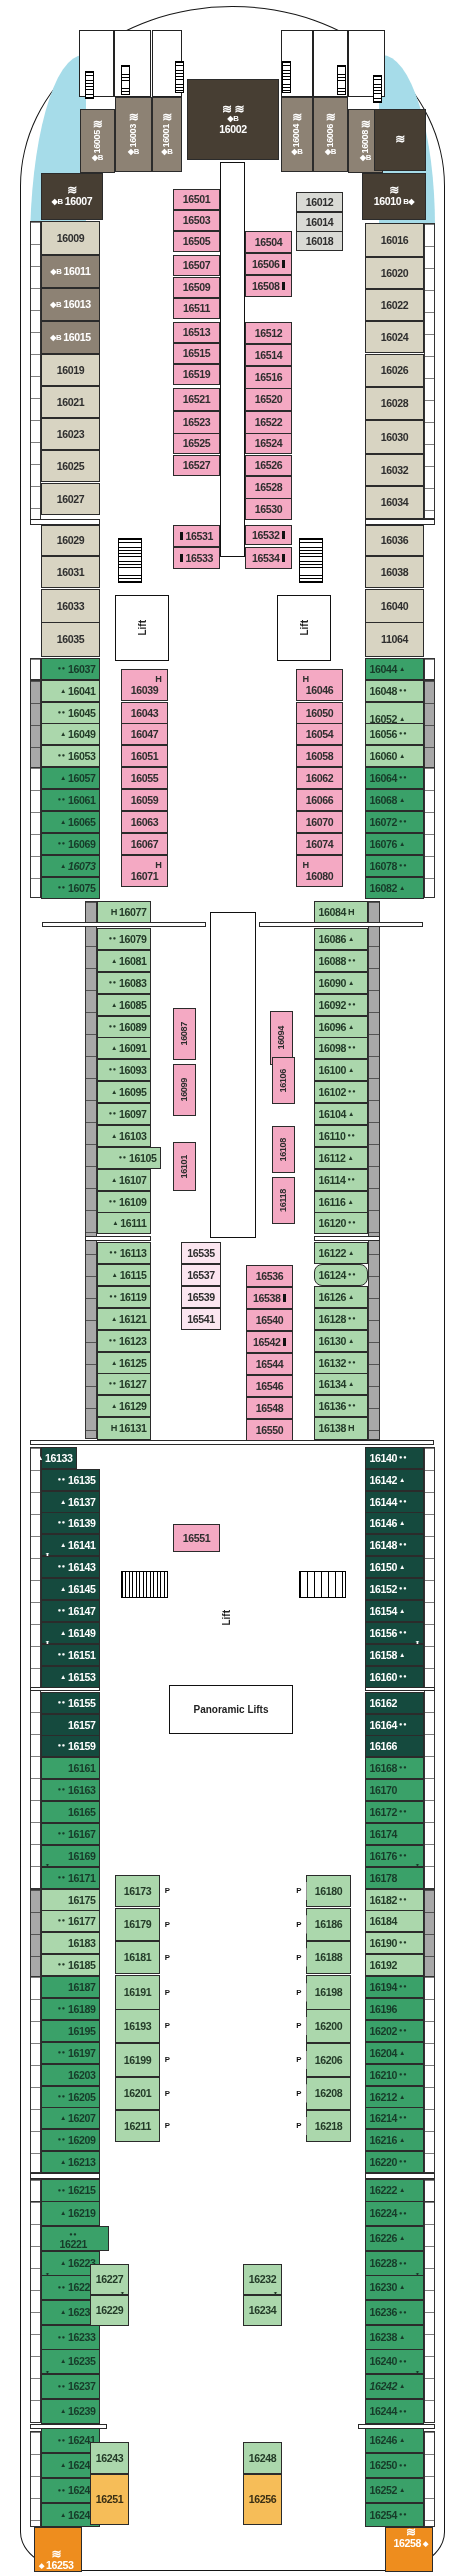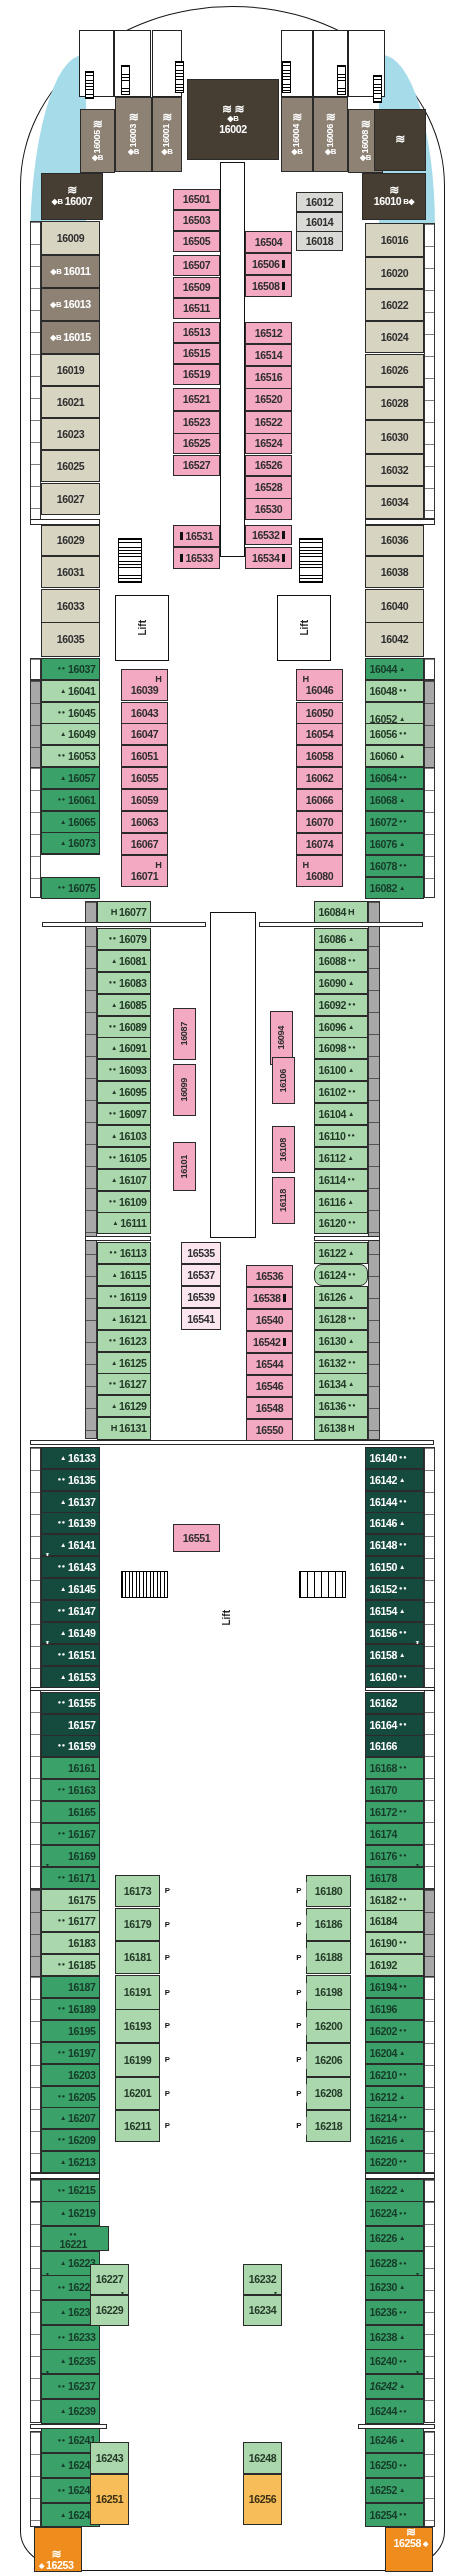--- a/index.html
+++ b/index.html
@@ -120,20 +120,23 @@
     <div class="stairs h" style="left: 299px; top: 1571px; width: 47px; height: 27px;"></div>
     <div class="room" style="left: 115px; top: 595px; width: 54px; height: 66px;">
       <span class="vtxt">Lift</span>
     </div>
     <div class="room" style="left: 277px; top: 595px; width: 54px; height: 66px;">
       <span class="vtxt">Lift</span>
     </div>
     <div class="room noborder" style="left: 217px; top: 1592px; width: 18.3px; height: 52px;">
       <span class="vtxt">Lift</span>
     </div>
+    <div class="room" style="left: 169px; top: 1685px; width: 124px; height: 49px;">
+      <span>Panoramic Lifts</span>
+    </div>
     <div class="cab tp sC colfx" style="left: 80px; top: 109px; width: 35px; height: 64px; font-size: 9.2px;">
       <span class="ic wav">≋</span>
       <span class="num vnum">16005</span>
       <span class="ic diab">◆B</span>
     </div>
     <div class="cab tp sC colfx" style="left: 115px; top: 97px; width: 37px; height: 75px; font-size: 9.2px;">
       <span class="ic wav">≋</span>
       <span class="num vnum">16003</span>
       <span class="ic diab">◆B</span>
     </div>
@@ -250,21 +253,21 @@
       <span class="num">16061</span>
     </div>
     <div class="cab dg sL" style="left: 41px; top: 811px; width: 59px; height: 22px;">
       <span class="ic tri">▲</span>
       <span class="num">16065</span>
     </div>
     <div class="cab dg sL" style="left: 41px; top: 833px; width: 59px; height: 22px;">
       <span class="ic dd">●●</span>
       <span class="num">16069</span>
     </div>
-    <div class="cab dg sL" style="left: 41px; top: 832px; width: 59px; height: 22px;">
+    <div class="cab dg sL" style="left: 41px; top: 855px; width: 59px; height: 22px; font-style: italic;">
       <span class="ic tri">▲</span>
       <span class="num">16073</span>
     </div>
     <div class="cab dg sL" style="left: 41px; top: 877px; width: 59px; height: 22px;">
       <span class="ic dd">●●</span>
       <span class="num">16075</span>
     </div>
     <div class="cab lg sL" style="left: 97px; top: 901px; width: 54px; height: 22.6px;">
       <span class="ic h">H</span>
       <span class="num">16077</span>
@@ -302,21 +305,21 @@
       <span class="num">16095</span>
     </div>
     <div class="cab lg sL" style="left: 97px; top: 1103px; width: 54px; height: 22px;">
       <span class="ic dd">●●</span>
       <span class="num">16097</span>
     </div>
     <div class="cab lg sL" style="left: 97px; top: 1125px; width: 54px; height: 22px;">
       <span class="ic tri">▲</span>
       <span class="num">16103</span>
     </div>
-    <div class="cab lg sL" style="left: 97px; top: 1147px; width: 54px; height: 22px;">
+    <div class="cab lg sL" style="left: 97px; top: 1147px; width: 64px; height: 22px;">
       <span class="ic dd">●●</span>
       <span class="num">16105</span>
     </div>
     <div class="cab lg sL" style="left: 97px; top: 1169px; width: 54px; height: 22px;">
       <span class="ic tri">▲</span>
       <span class="num">16107</span>
     </div>
     <div class="cab lg sL" style="left: 97px; top: 1191px; width: 54px; height: 22px;">
       <span class="ic dd">●●</span>
       <span class="num">16109</span>
@@ -354,21 +357,21 @@
       <span class="num">16127</span>
     </div>
     <div class="cab lg sL" style="left: 97px; top: 1395px; width: 54px; height: 22px;">
       <span class="ic tri">▲</span>
       <span class="num">16129</span>
     </div>
     <div class="cab lg sL" style="left: 97px; top: 1417px; width: 54px; height: 22.6px;">
       <span class="ic h">H</span>
       <span class="num">16131</span>
     </div>
-    <div class="cab tl2 sL" style="left: 41px; top: 1447px; width: 59px; height: 22px;">
+    <div class="cab tl2 sL" style="left: 41px; top: 1447px; width: 36px; height: 22px;">
       <span class="ic tri">▲</span>
       <span class="num">16133</span>
     </div>
     <div class="cab tl2 sL" style="left: 41px; top: 1469px; width: 59px; height: 22px;">
       <span class="ic dd">●●</span>
       <span class="num">16135</span>
     </div>
     <div class="cab tl2 sL" style="left: 41px; top: 1491px; width: 59px; height: 22px;">
       <span class="ic tri">▲</span>
       <span class="num">16137</span>
@@ -582,21 +585,21 @@
     <div class="cab be sC" style="left: 365px; top: 525px; width: 59px; height: 31px;">
       <span class="num">16036</span>
     </div>
     <div class="cab be sC" style="left: 365px; top: 556px; width: 59px; height: 32px;">
       <span class="num">16038</span>
     </div>
     <div class="cab be sC" style="left: 365px; top: 589px; width: 59px; height: 34px;">
       <span class="num">16040</span>
     </div>
     <div class="cab be sC" style="left: 365px; top: 622px; width: 59px; height: 35px;">
-      <span class="num">16042</span>
+      <span class="num">11064</span>
     </div>
     <div class="cab dg sR" style="left: 365px; top: 658px; width: 59px; height: 22px;">
       <span class="num">16044</span>
       <span class="ic tri">▲</span>
     </div>
     <div class="cab lg sR" style="left: 365px; top: 680px; width: 59px; height: 22px;">
       <span class="num">16048</span>
       <span class="ic dd">●●</span>
     </div>
     <div class="cab lg sR" style="left: 365px; top: 702px; width: 59px; height: 34px;">

